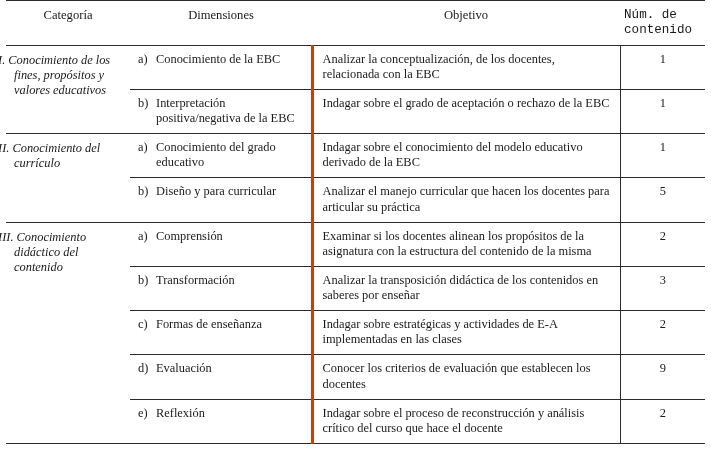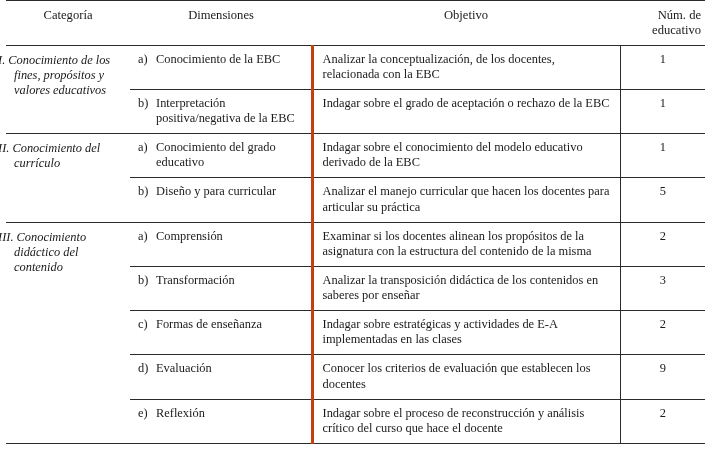--- a/index.html
+++ b/index.html
@@ -40,21 +40,21 @@
     vertical-align: top;
     padding: 4px 4px 7px 4px;
     border-bottom: 1px solid #2b2b2b;
     line-height: 1.18;
   }
   thead tr.top-rule th {
     border-top: 1px solid #2b2b2b;
     padding-top: 7px;
   }
   th.h-cat { text-align: center; }
-  th.h-num { text-align: right; }
+  th.h-num { text-align: left; font-family: Liberation Mono, monospace; }
 
   tbody td {
     vertical-align: top;
     padding: 6px 5px 7px 5px;
     line-height: 1.22;
   }
   td.cat {
     padding-left: 8px;
     padding-right: 4px;
     text-indent: -16px;
@@ -106,21 +106,21 @@
       <col class="c-obj">
       <col class="c-num">
     </colgroup>
     <thead>
       <tr class="top-rule">
         <th class="h-cat">Categoría</th>
         <th colspan="2">Dimensiones</th>
         <th>Objetivo</th>
         <th class="h-num">
           <span>Núm. de</span><br>
-          <span>educativo</span>
+          <span>contenido</span>
         </th>
       </tr>
     </thead>
     <tbody>
 
       <tr>
         <td class="cat" rowspan="2">
           <span class="cat-inner">I. Conocimiento de los fines, propósitos y valores educativos</span>
         </td>
         <td class="letter">a)</td>

